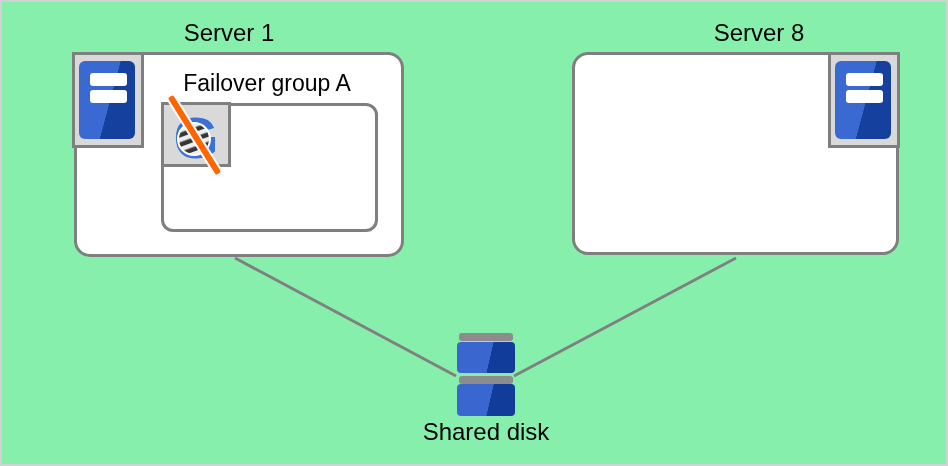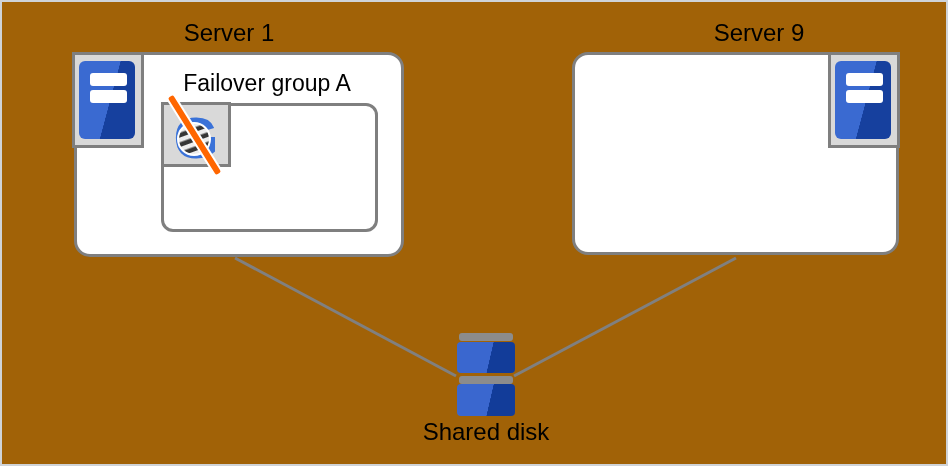--- a/index.html
+++ b/index.html
@@ -1,17 +1,17 @@
 <!DOCTYPE html>
 <html><head>
 <meta charset="utf-8">
 <style>
   html,body{margin:0;padding:0;background:#fff;font-family:"Liberation Sans",sans-serif;}
   .canvas{
-    position:relative;width:948px;height:466px;background:#a16207;
+    position:relative;width:948px;height:466px;background:#86efac;
     border:2px solid #cfd3d8;box-sizing:border-box;overflow:hidden;
   }
   .connectors{position:absolute;left:0;top:0;z-index:1;}
   .label{
     position:absolute;z-index:6;text-align:center;color:#000;
     font-size:24px;line-height:1.1;white-space:nowrap;
   }
   .lbl-server1{left:127px;top:18px;width:200px;}
   .lbl-server2{left:657px;top:18px;width:200px;}
   .lbl-failover{left:165px;top:69px;width:200px;font-size:23px;}
@@ -70,21 +70,21 @@
   <svg class="connectors" width="948" height="466">
     <line x1="233" y1="256" x2="454" y2="374" stroke="#808080" stroke-width="3"></line>
     <line x1="734" y1="256" x2="512" y2="374" stroke="#808080" stroke-width="3"></line>
   </svg>
 
   <div class="box box-server1"></div>
   <div class="box box-server2"></div>
   <div class="box box-failover"></div>
 
   <div class="label lbl-server1">Server 1</div>
-  <div class="label lbl-server2">Server 9</div>
+  <div class="label lbl-server2">Server 8</div>
   <div class="label lbl-disk">Shared disk</div>
   <div class="label lbl-failover">Failover group A</div>
 
   <div class="server-icon server-icon-1">
     <div class="body">
       <div class="slot s1"></div>
       <div class="slot s2"></div>
     </div>
   </div>
   <div class="server-icon server-icon-2">

